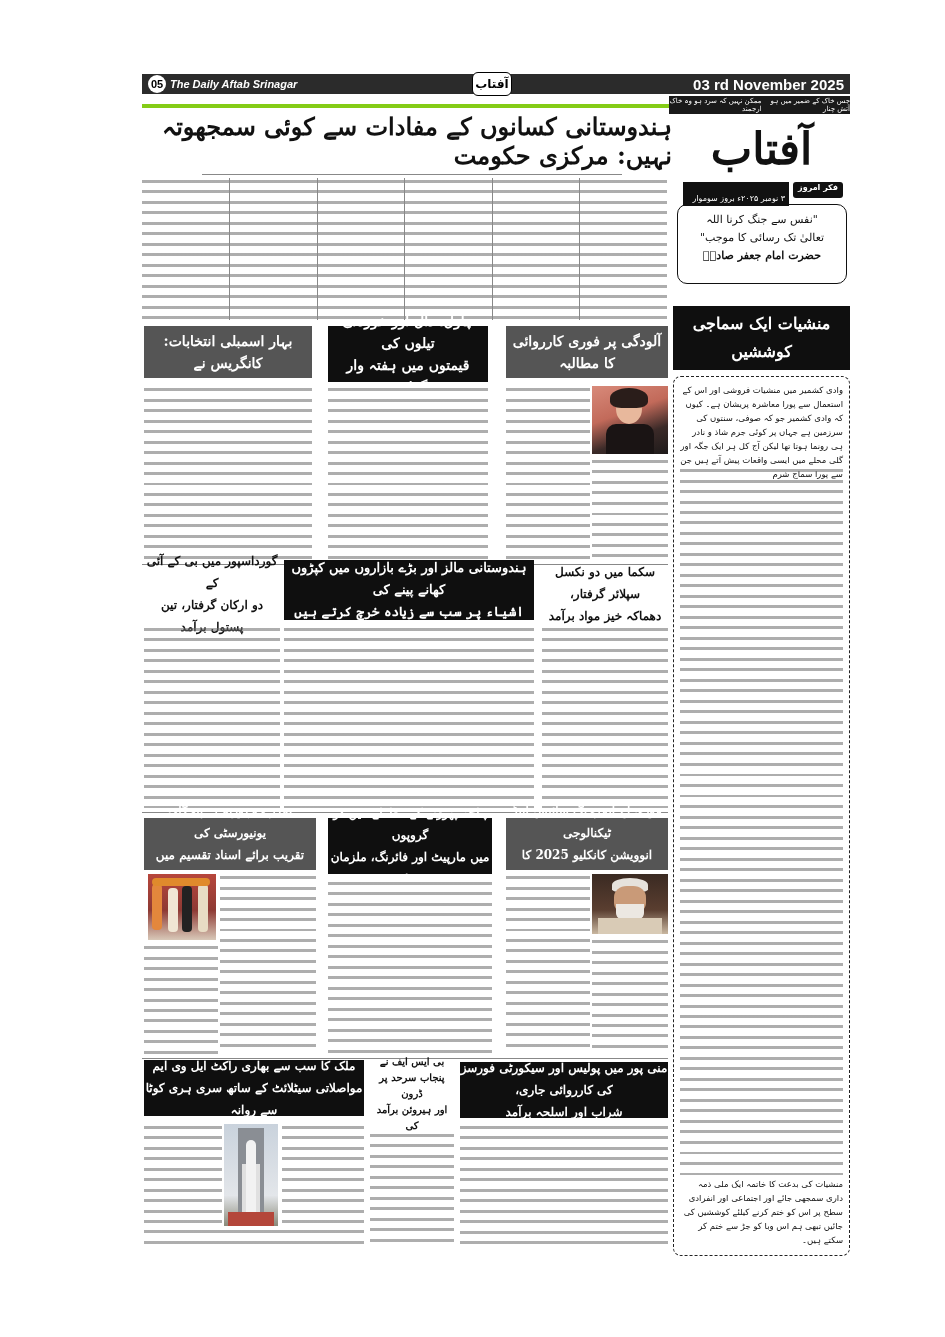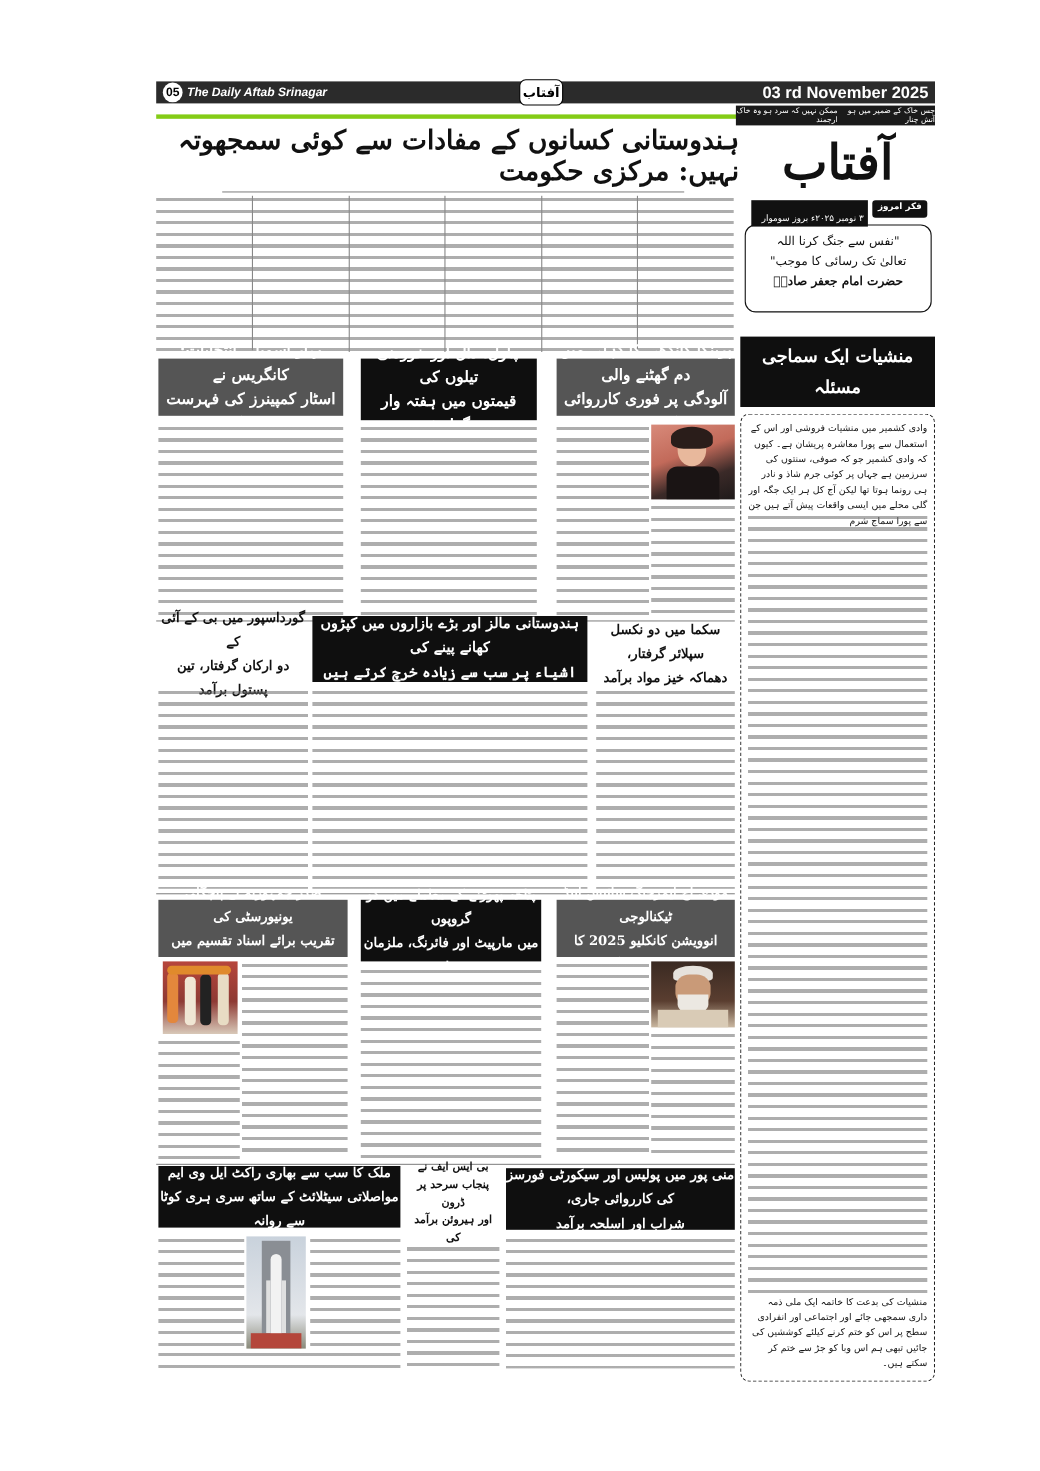--- a/index.html
+++ b/index.html
@@ -53,30 +53,28 @@
   <div class="hrule" style="left:60px; top:100px; width:420px;"></div>
 
   <div class="txt" style="left:0; top:104px; width:525px; height:142px;"></div>
   <div class="vrule" style="left:87px; top:104px; height:142px;"></div>
   <div class="vrule" style="left:175px; top:104px; height:142px;"></div>
   <div class="vrule" style="left:262px; top:104px; height:142px;"></div>
   <div class="vrule" style="left:350px; top:104px; height:142px;"></div>
   <div class="vrule" style="left:437px; top:104px; height:142px;"></div>
 
   <div class="banner grey" style="left:364px; top:252px; width:162px; height:52px;">
-    <span>پرینکا گاندھی کا دہلی میں دم گھٹنے والی</span>
     <span>آلودگی پر فوری کارروائی کا مطالبہ</span>
   </div>
   <div class="banner black" style="left:186px; top:252px; width:160px; height:56px;">
     <span>چاول، دال اور خوردنی تیلوں کی</span>
     <span>قیمتوں میں ہفتہ وار گراوٹ</span>
   </div>
   <div class="banner grey" style="left:2px; top:252px; width:168px; height:52px;">
     <span>بہار اسمبلی انتخابات: کانگریس نے</span>
-    <span>اسٹار کمپینرز کی فہرست جاری کی</span>
   </div>
 
   <div class="photo" style="left:450px; top:312px; width:76px; height:68px; background: linear-gradient(160deg,#d88a7a 0%,#c26a5a 40%,#3b2a28 70%,#1e1a1a 100%);">
     <div style="position:absolute; left:24px; top:8px; width:26px; height:30px; border-radius:50%; background:#e8b89c;"></div>
     <div style="position:absolute; left:18px; top:2px; width:38px; height:20px; border-radius:50% 50% 30% 30%; background:#2a1d1a;"></div>
     <div style="position:absolute; left:14px; top:38px; width:48px; height:30px; background:#1a1414; border-radius:10px 10px 0 0;"></div>
   </div>
 
   <div class="txt" style="left:364px; top:312px; width:84px; height:175px;"></div>
   <div class="txt" style="left:450px; top:384px; width:76px; height:103px;"></div>
@@ -173,21 +171,21 @@
     <div class="ed-row">
       <span class="tag">فکر امروز</span>
       <span class="dt">۳ نومبر ۲۰۲۵ء بروز سوموار</span>
     </div>
     <div class="quote">
       <div>"نفس سے جنگ کرنا اللہ</div>
       <div>تعالیٰ تک رسائی کا موجب"</div>
       <div class="auth">حضرت امام جعفر صادقؑ</div>
     </div>
     <div class="ed-banner">
-      <div>منشیات ایک سماجی مسئلہ</div>
+      <div>منشیات ایک سماجی کوششیں</div>
       <div style="font-size:13px;">خاتمے کیلئے اجتماعی کوششوں کی ضرورت</div>
     </div>
     <div class="ed-body">
       <div class="rtl" style="position:absolute; left:6px; right:6px; top:6px; font-size:8.5px; line-height:14px;">وادی کشمیر میں منشیات فروشی اور اس کے استعمال سے پورا معاشرہ پریشان ہے۔ کیوں کہ وادی کشمیر جو کہ صوفی، سنتوں کی سرزمین ہے جہاں پر کوئی جرم شاذ و نادر ہی رونما ہوتا تھا لیکن آج کل ہر ایک جگہ اور گلی محلے میں ایسی واقعات پیش آتے ہیں جن سے پورا سماج شرم</div>
       <div class="txt" style="top:90px; height:710px;"></div>
       <div class="rtl" style="position:absolute; left:6px; right:6px; bottom:8px; font-size:8.5px; line-height:14px;">منشیات کی بدعت کا خاتمہ ایک ملی ذمہ داری سمجھی جائے اور اجتماعی اور انفرادی سطح پر اس کو ختم کرنے کیلئے کوششیں کی جائیں تبھی ہم اس وبا کو جڑ سے ختم کر سکتے ہیں۔</div>
     </div>
   </div>
 
 </div>

